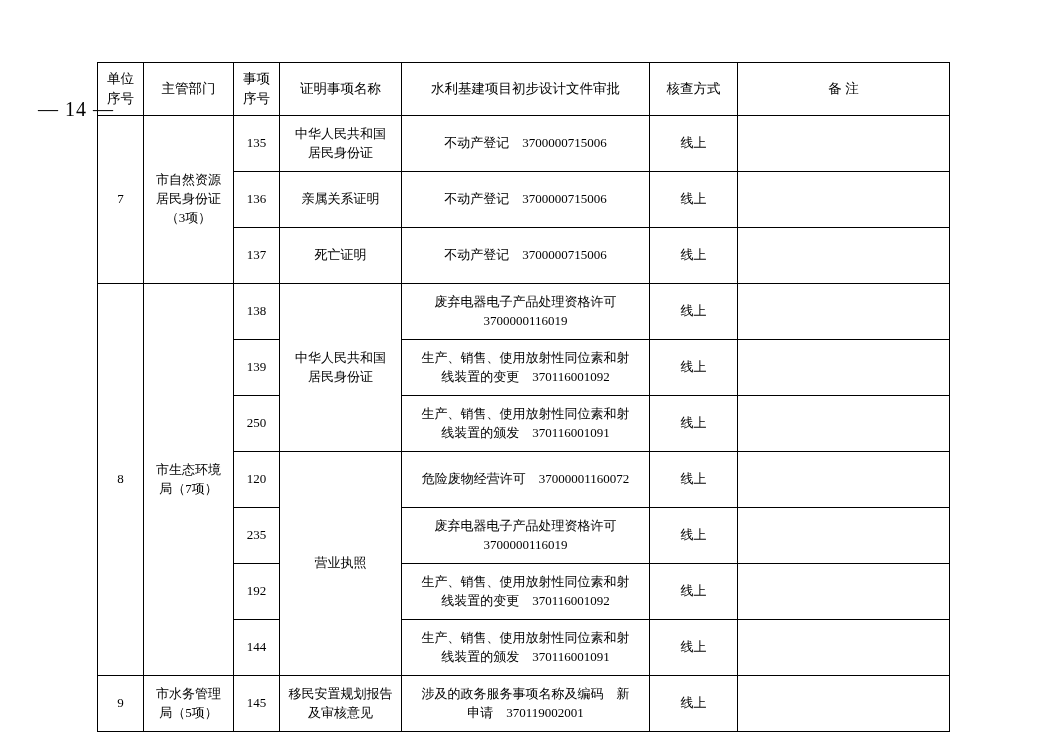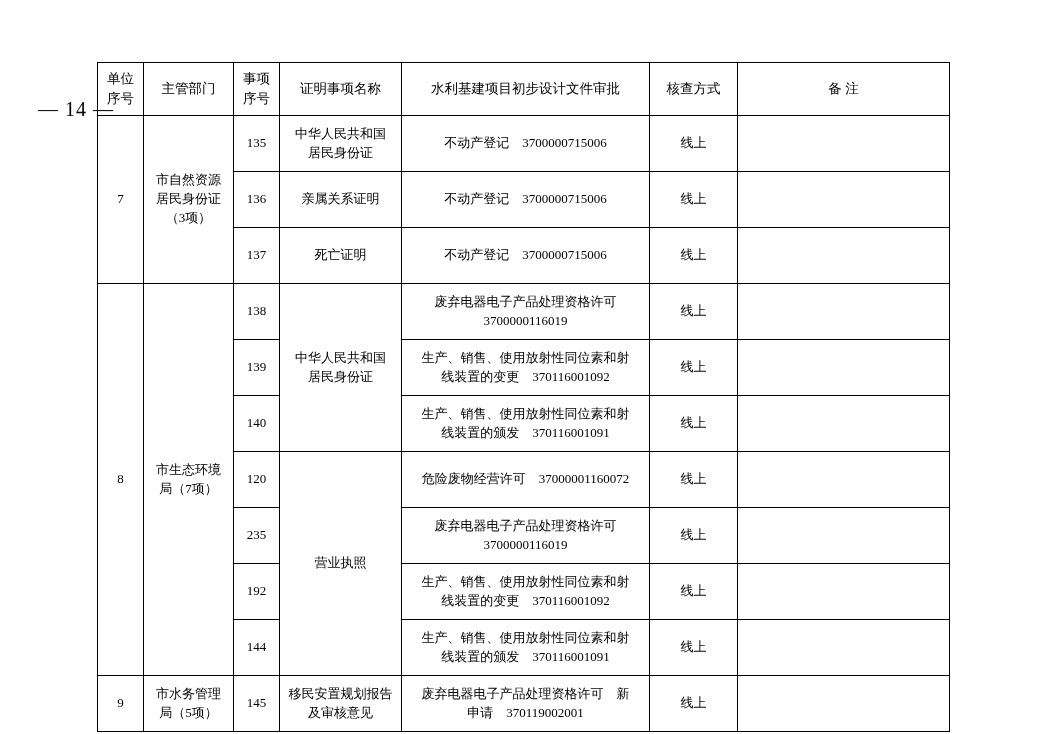--- a/index.html
+++ b/index.html
@@ -177,21 +177,21 @@
           <tr class="row-tall">
             <td>139</td>
             <td class="svc-text">
               <span class="two-line">生产、销售、使用放射性同位素和射</span>
               <span class="two-line">线装置的变更　370116001092</span>
             </td>
             <td>线上</td>
             <td></td>
           </tr>
           <tr class="row-tall">
-            <td>140</td>
+            <td>250</td>
             <td class="svc-text">
               <span class="two-line">生产、销售、使用放射性同位素和射</span>
               <span class="two-line">线装置的颁发　370116001091</span>
             </td>
             <td>线上</td>
             <td></td>
           </tr>
           <tr class="row-tall">
             <td>120</td>
             <td rowspan="4">
@@ -235,21 +235,21 @@
             <td class="dept-cell" rowspan="1">
               <span>市水务管理</span>
               <span>局（5项）</span>
             </td>
             <td>145</td>
             <td>
               <span class="two-line">移民安置规划报告</span>
               <span class="two-line">及审核意见</span>
             </td>
             <td class="svc-text">
-              <span class="two-line">废弃电器电子产品处理资格许可　新</span>
+              <span class="two-line">涉及的政务服务事项名称及编码　新</span>
               <span class="two-line">申请　370119002001</span>
             </td>
             <td>线上</td>
             <td></td>
           </tr>
         </tbody>
     </table>
   </div>
 
 </div>

